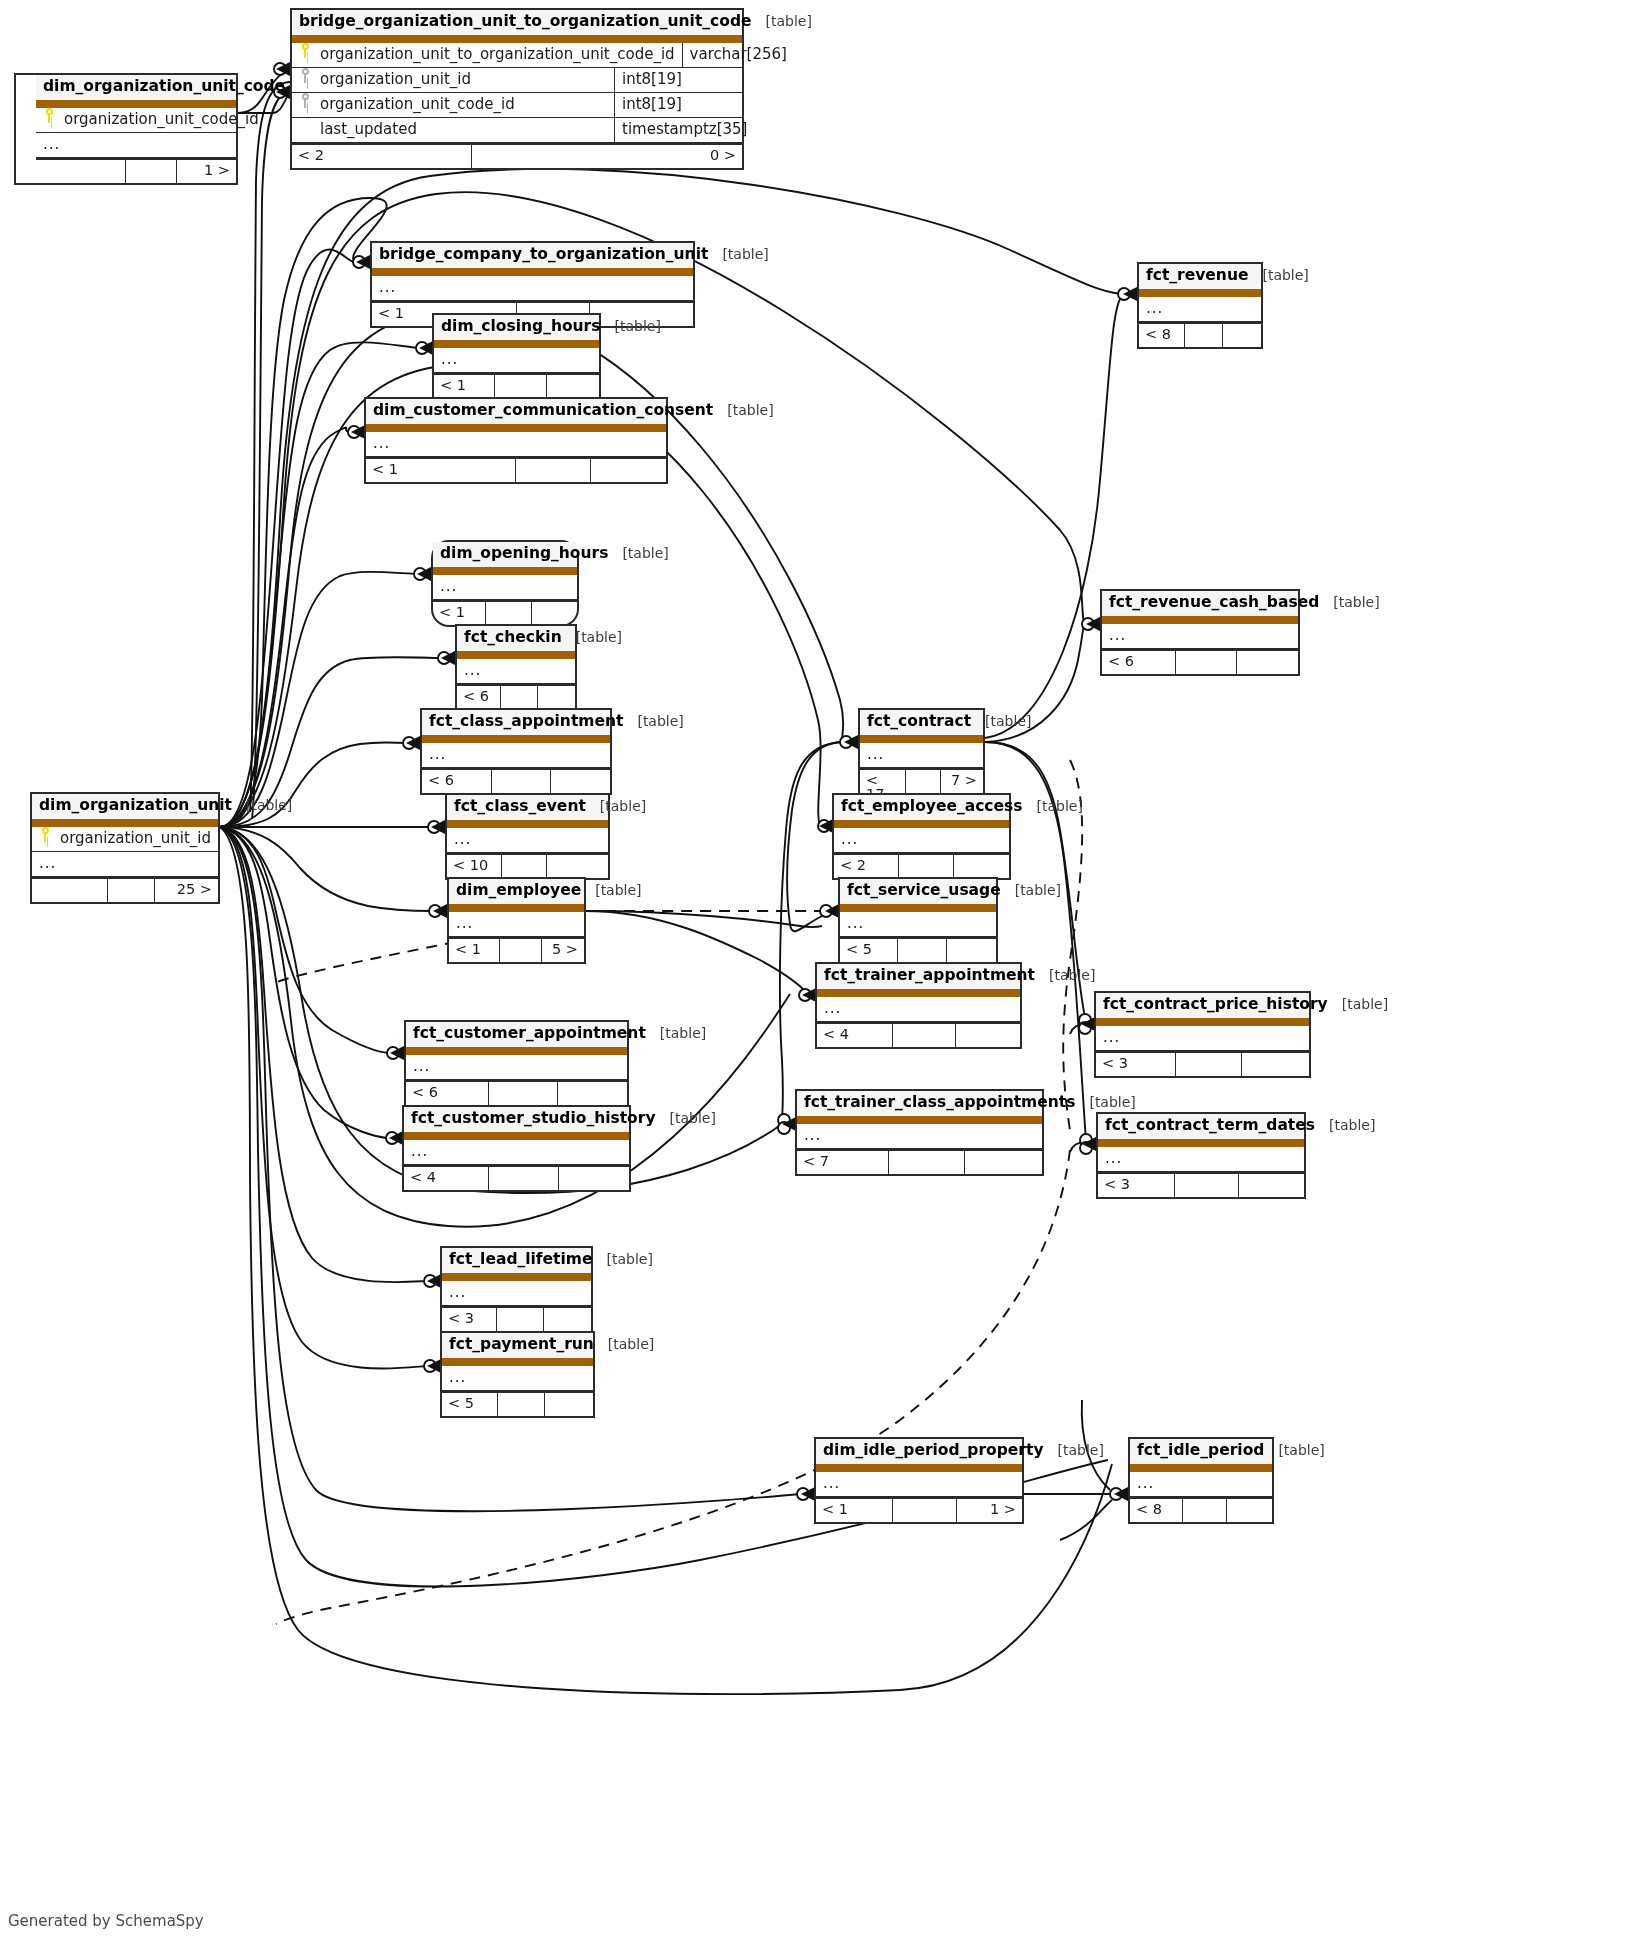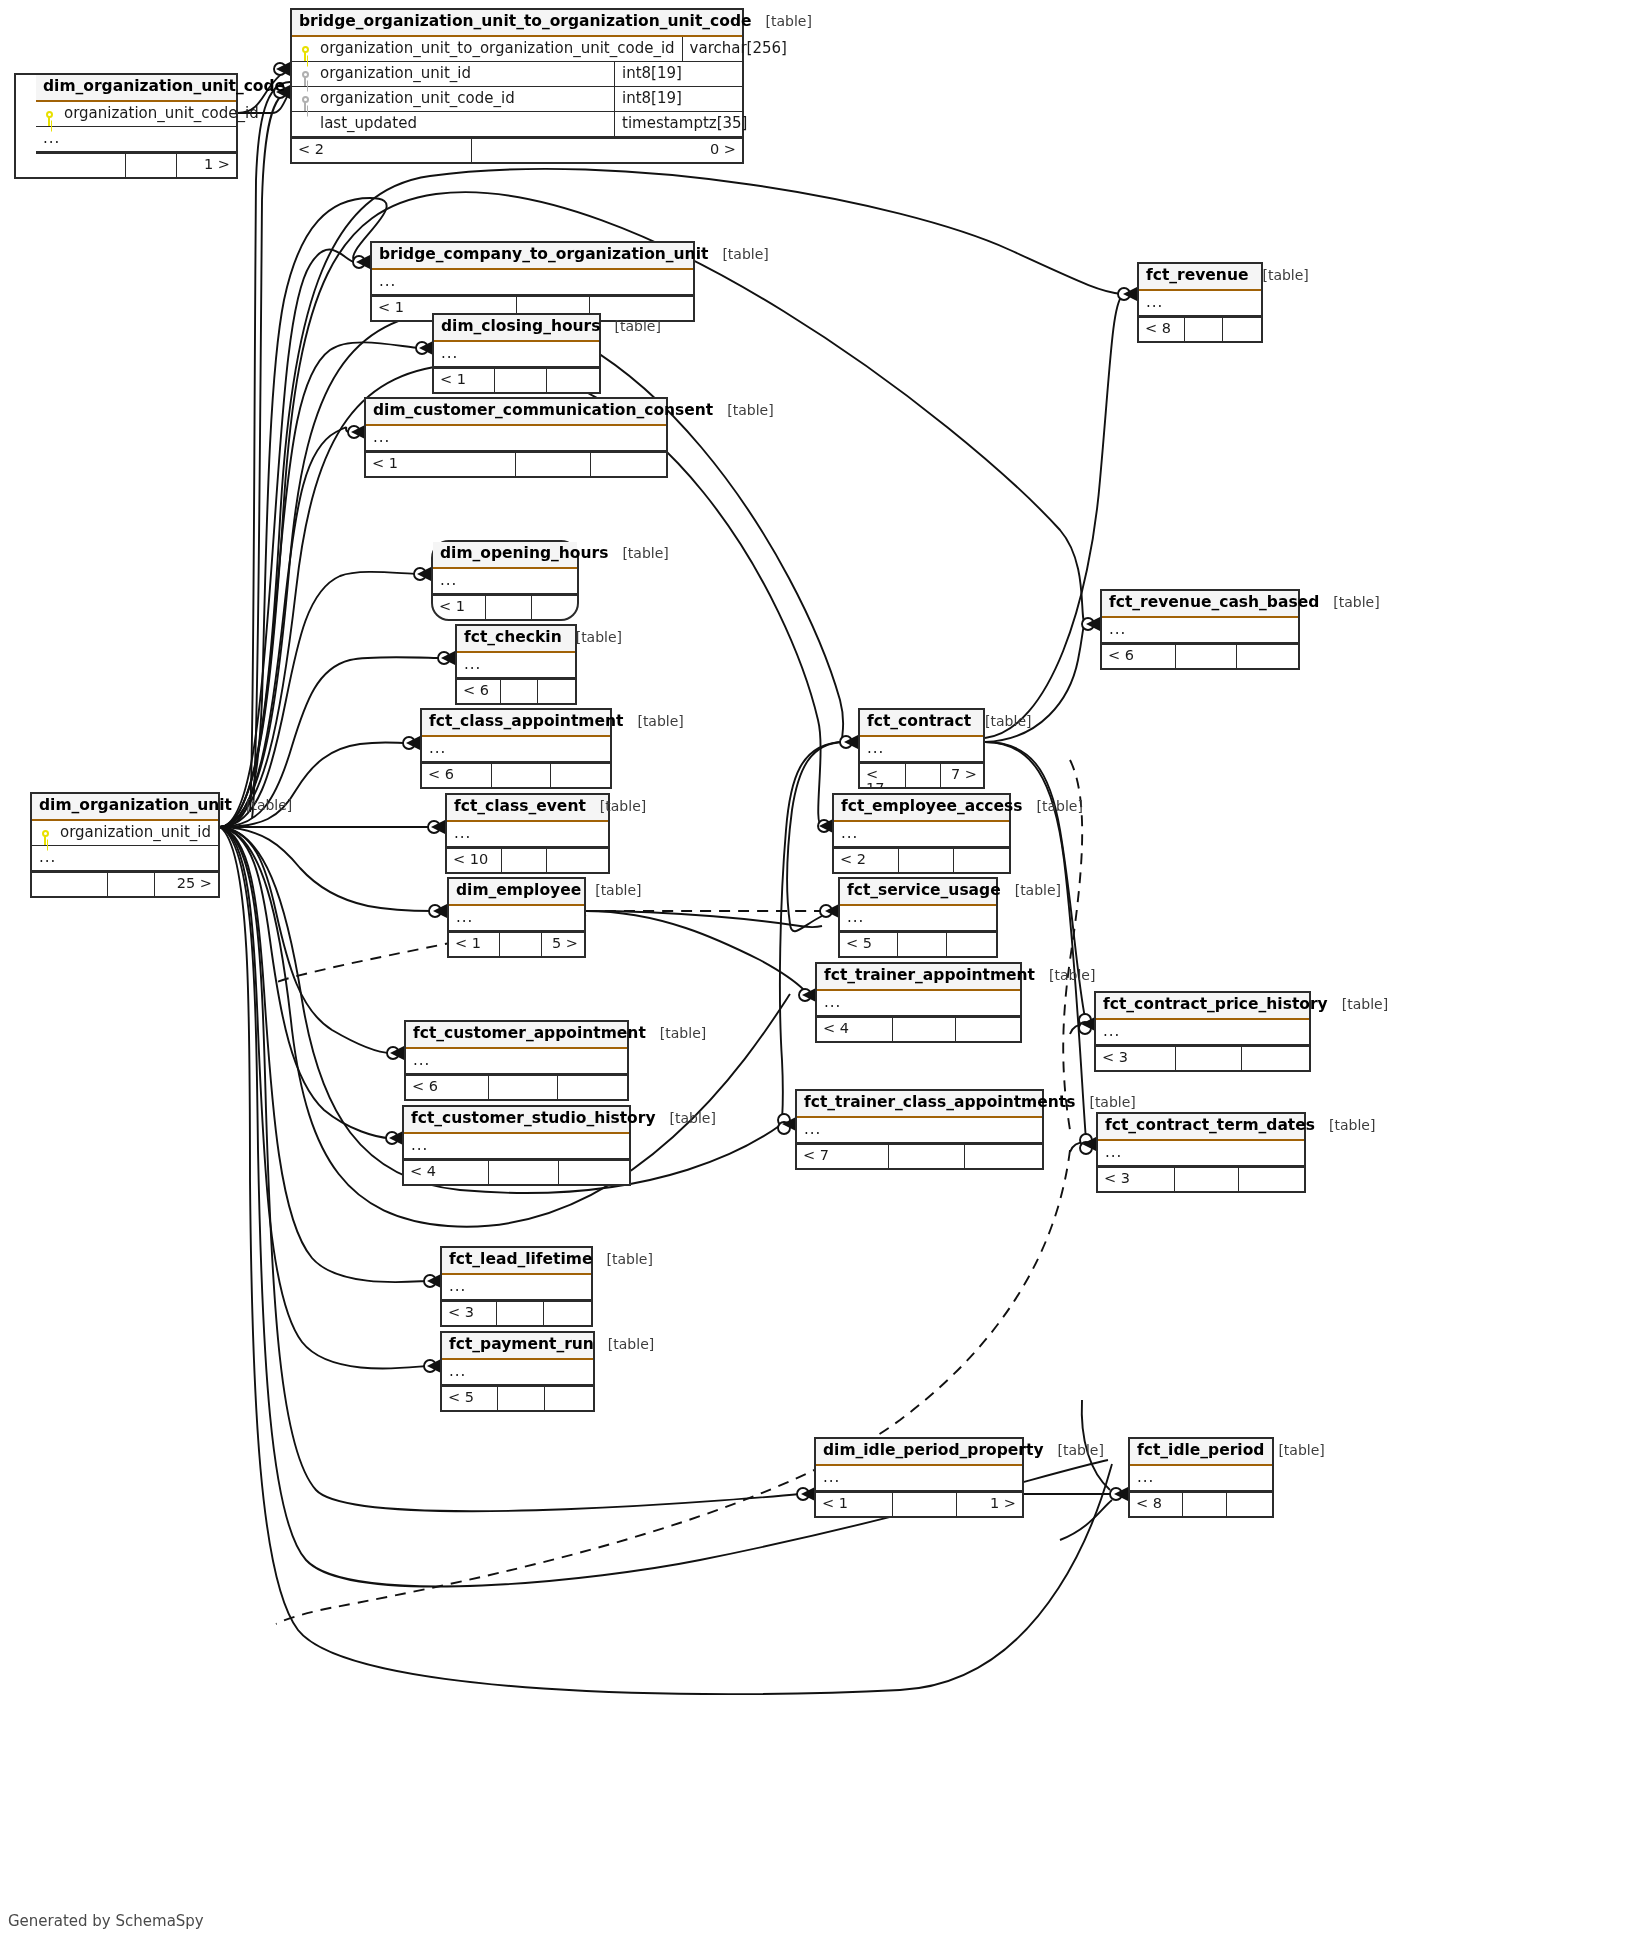--- a/index.html
+++ b/index.html
@@ -33,21 +33,21 @@
     border: 2px solid #2b2b2b;
     background: #ffffff;
     border-collapse: collapse;
     font-size: 15.5px;
     color: #1a1a1a;
     line-height: 1;
   }
   .tbl .hdr {
     box-sizing: border-box;
     background: #f5f5f5;
-    border-bottom: 2px solid #a16207;
+    border-bottom: 8px solid #a16207;
     padding: 4px 7px 5px 7px;
     display: flex;
     align-items: baseline;
     white-space: nowrap;
   }
   .tbl .hdr .tname {
     font-weight: bold;
     font-size: 15.5px;
     color: #000;
   }
@@ -56,21 +56,21 @@
     color: #3c3c3c;
     margin-left: auto;
     padding-left: 14px;
     font-weight: normal;
   }
   .tbl .row {
     box-sizing: border-box;
     display: flex;
     border-bottom: 1.6px solid #2b2b2b;
     white-space: nowrap;
-    align-items: flex-end;
+    align-items: flex-start;
     min-height: 23px;
   }
   .tbl .row:last-child { border-bottom: none; }
   .tbl .row .keycell {
     width: 26px;
     min-width: 26px;
     display: flex;
     align-items: center;
     justify-content: center;
   }

